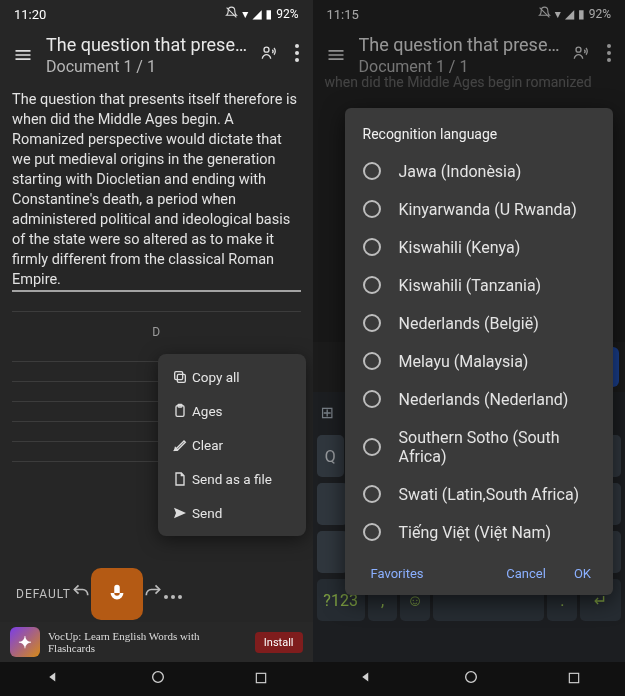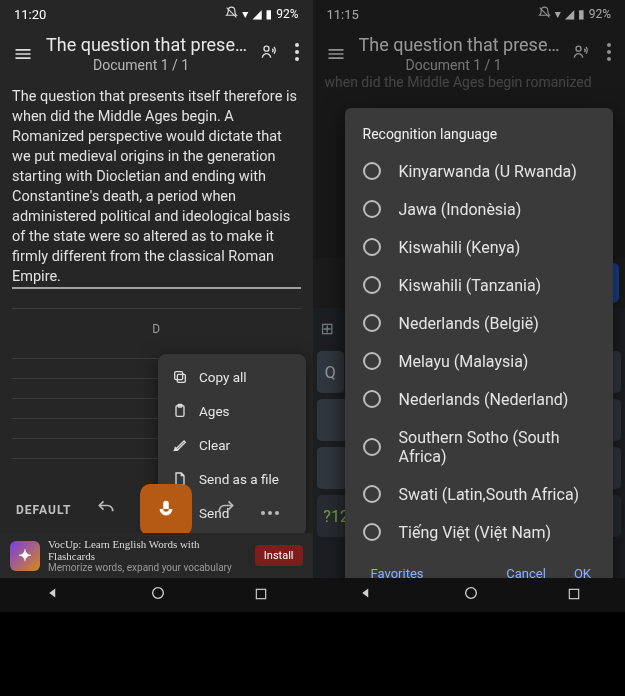--- a/index.html
+++ b/index.html
@@ -6,21 +6,21 @@
   body {
     width: 625px;
     height: 696px;
     display: flex;
     font-family: Roboto, Arial, sans-serif;
     background: #000;
     overflow: hidden;
   }
   .screen {
     width: 312.5px;
-    height: 612px;
+    height: 696px;
     background: #262626;
     position: relative;
     overflow: hidden;
   }
   .screen.right { background: #262626; }
   .statusbar {
     height: 28px;
     display: flex;
     justify-content: space-between;
     align-items: center;
@@ -31,21 +31,21 @@
   .status-right { display: flex; gap: 4px; align-items: center; font-size: 12px; }
   .appbar {
     display: flex;
     align-items: center;
     padding: 6px 10px 4px 10px;
     color: #eee;
   }
   .appbar .menu { width: 26px; display:flex; justify-content:center; }
   .appbar .titlearea { flex: 1; padding-left: 10px; overflow: hidden; }
   .appbar .title { font-size: 18px; white-space: nowrap; overflow: hidden; text-overflow: ellipsis; color:#e8e8e8; }
-  .appbar .sub { font-size: 14px; color:#b6b6b6; margin-top:2px;margin-left:47px;}
+  .appbar .sub { font-size: 16px; color:#b6b6b6; margin-top:2px;}
   .appbar .actions { display:flex; gap:16px; align-items:center; padding:0 4px;}
   .editor {
     padding: 10px 12px;
     color: #e2e2e2;
     font-size: 14.5px;
     line-height: 20px;
   }
   .editor .line { border-bottom: 2px solid #a3a3a3; }
   .editor .blank { height:20px; border-bottom:1px solid #3c3c3c; }
   .editor .extra { color:#9b9b9b; text-align:center; font-size:12px; margin-top:10px; border:none;}
@@ -54,27 +54,26 @@
     left: 158px;
     top: 354px;
     width: 148px;
     background: #363636;
     border-radius: 8px;
     box-shadow: 0 4px 18px rgba(0,0,0,.5);
     padding: 6px 0;
     color: #e6e6e6;
     font-size: 13.5px;
   }
-  .ctx-item { display:flex; align-items:center; gap:11px; padding:9px 14px; }
+  .ctx-item { display:flex; align-items:center; gap:4px; padding:9px 14px; }
   .ctx-item svg { width:16px; height:16px; flex-shrink:0;}
   .bottombar {
     position:absolute; bottom:68px; left:0; right:16px;
-    display:flex; align-items:center; justify-content:space-between;
+    display:flex; align-items:center; 
     padding: 6px 16px 8px;
-    font-weight: bold;
   }
   .bottombar .label { color:#c0c0c0; font-size:12px; letter-spacing:1px;}
   .micbtn { width:52px; height:52px; border-radius:10px; background:#b45a14; display:flex; align-items:center; justify-content:center;}
   .bottombar .iconsmall { color:#bbb; }
   .ad {
     position:absolute; bottom:34px; left:0; right:0;
     background:#282828; padding:5px 10px;
     display:flex; align-items:center; gap:8px;
   }
   .ad .adicon{ width:30px;height:30px;border-radius:6px;background:linear-gradient(135deg,#7a3de8,#d68a17); display:flex;align-items:center;justify-content:center;color:#fff;font-weight:bold;}
@@ -231,21 +230,20 @@
           <circle cx="10" cy="3" r="2"></circle>
           <circle cx="17" cy="3" r="2"></circle>
         </svg>
     </span>
   </div>
 
   <div class="ad">
     <div class="adicon">✦</div>
     <div class="adtext">
       <div class="t1">VocUp: Learn English Words with Flashcards</div>
-      <div class="t2">Memorize words, expand your vocabulary</div>
     </div>
     <div class="install">Install</div>
   </div>
 
   <div class="navbar">
     <span class="navi"><svg width="18" height="18" viewBox="0 0 24 24" fill="#d0d0d0">
           <path d="M15 6l-8 6 8 6z"></path>
         </svg></span>
     <span class="navi"><svg width="16" height="16" viewBox="0 0 24 24" fill="none" stroke="#d0d0d0" stroke-width="2">
           <circle cx="12" cy="12" r="8"></circle>
@@ -365,25 +363,25 @@
       <div class="fkey" style="flex:1.1">↵</div>
     </div>
   </div>
 
   <div class="dialog-back"></div>
   <div class="dialog">
     <div class="dtitle">Recognition language</div>
     <div class="list" id="lang-list">
         <div class="ditem">
           <div class="radio"></div>
+          <span>Jawa (Indonèsia)</span>
+        </div>
+        <div class="ditem">
+          <div class="radio"></div>
           <span>Kinyarwanda (U Rwanda)</span>
-        </div>
-        <div class="ditem">
-          <div class="radio"></div>
-          <span>Jawa (Indonèsia)</span>
         </div>
         <div class="ditem">
           <div class="radio"></div>
           <span>Kiswahili (Kenya)</span>
         </div>
         <div class="ditem">
           <div class="radio"></div>
           <span>Kiswahili (Tanzania)</span>
         </div>
         <div class="ditem">

